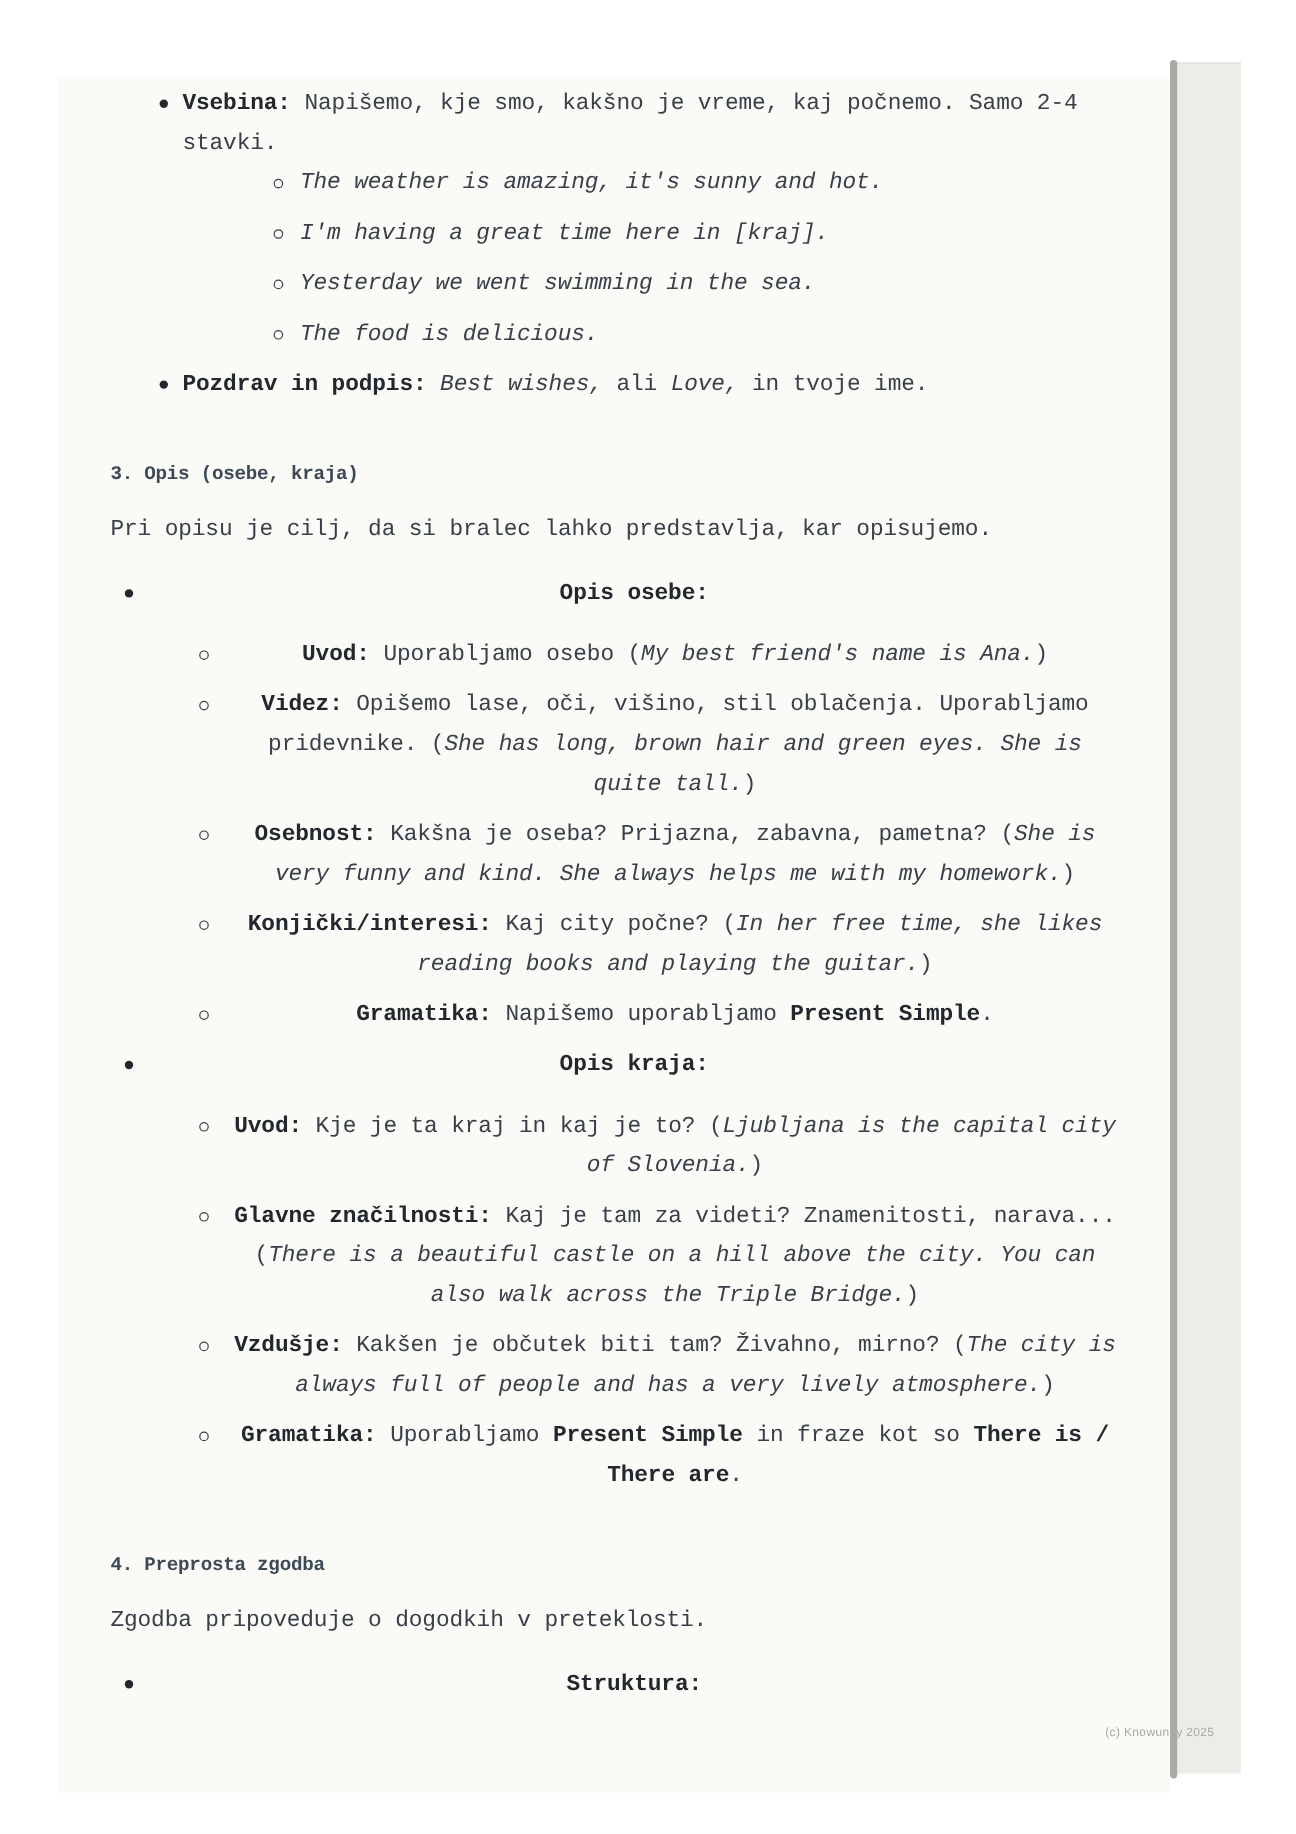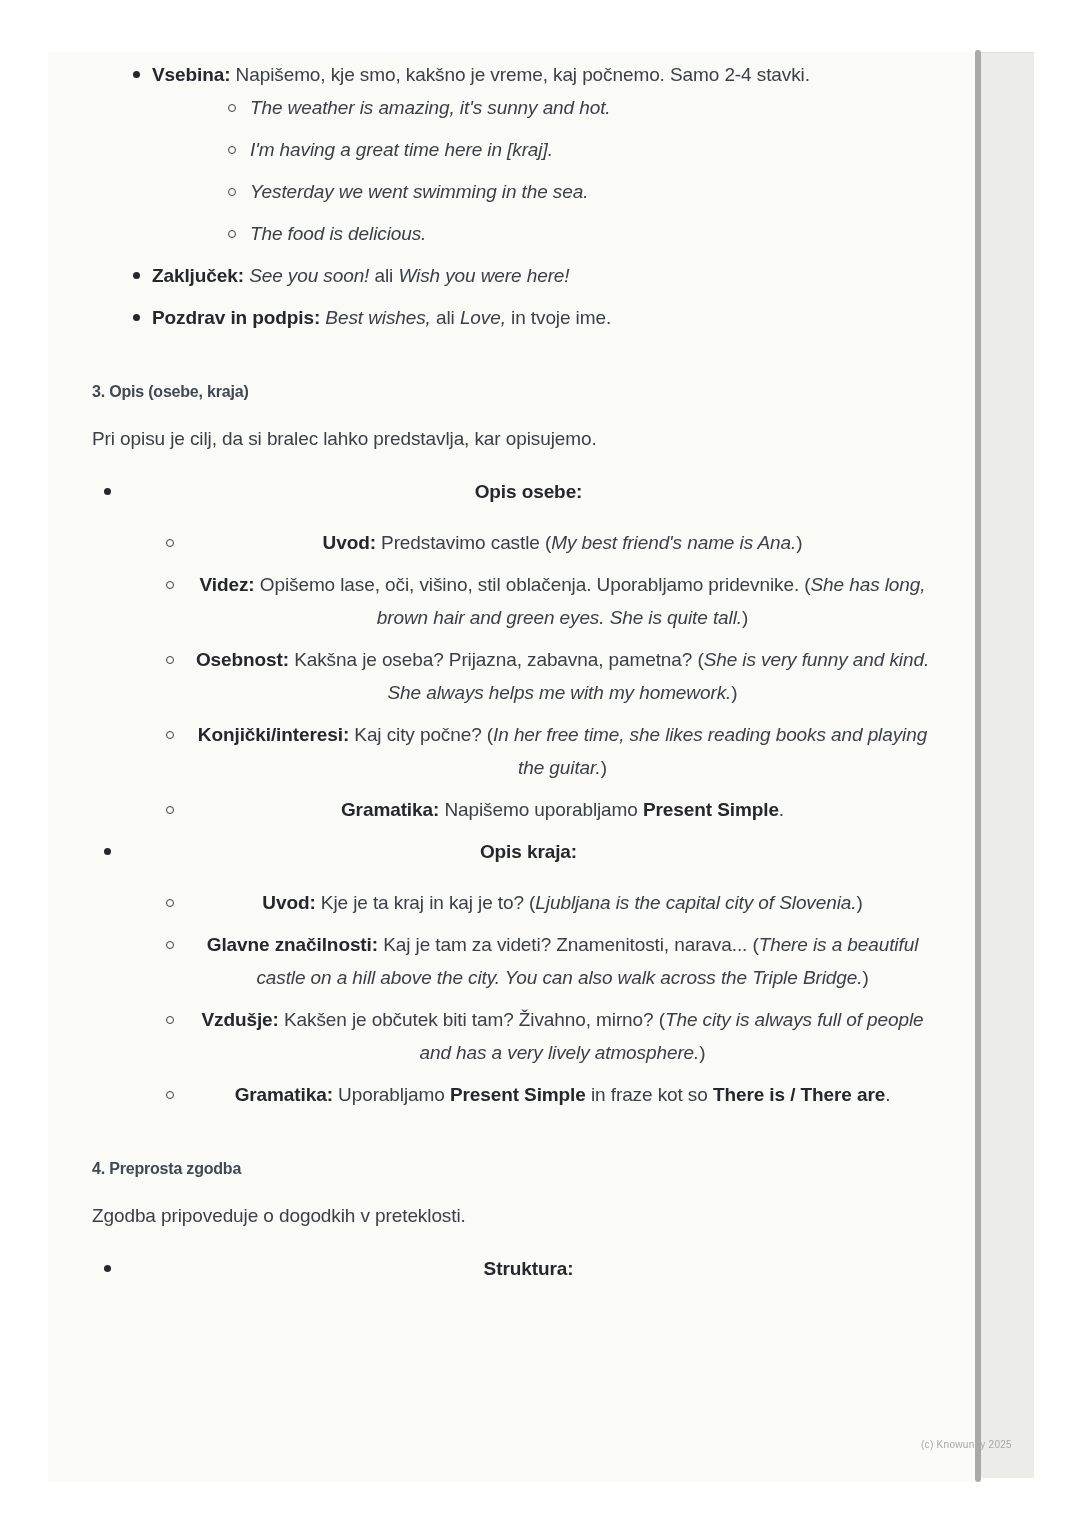--- a/index.html
+++ b/index.html
@@ -13,24 +13,25 @@
     --watermark:#a8a8a4;
   }
   *{margin:0;padding:0;box-sizing:border-box;}
   html,body{width:1080px;height:1528px;overflow:hidden;}
   body{
     background:var(--outer-bg);
     font-family:"Liberation Sans","DejaVu Sans",sans-serif;
     position:relative;
   }
   .page{
-    position:absolute;left:48px;top:52px;width:927px;height:1430px;
+    position:absolute;left:48px;top:64px;width:927px;height:1430px;
     background:var(--page-bg);
     overflow:hidden;
     z-index:1;
+    font-family:Liberation Mono, monospace;
   }
   .doc-content{
     padding:6px 40px 0 44px;
     color:var(--body);
     font-size:19px;
     line-height:33px;
     letter-spacing:-0.1px;
   }
   h2.section-heading{
     font-size:16px;
@@ -87,28 +88,27 @@
 
 <div class="page">
   <div class="doc-content" id="doc-content">
       <div class="doc-list">
         <div class="li lvl2 is-dot"><span class="marker dot"></span><span><strong class="run-b">Vsebina:</strong><span class="run-r"> Napišemo, kje smo, kakšno je vreme, kaj počnemo. Samo 2-4 stavki.</span></span><div class="doc-list nested tight">
             <div class="li lvl3 is-ring"><span class="marker ring"></span><span><em class="run-i">The weather is amazing, it's sunny and hot.</em></span></div>
             <div class="li lvl3 is-ring"><span class="marker ring"></span><span><em class="run-i">I'm having a great time here in [kraj].</em></span></div>
             <div class="li lvl3 is-ring"><span class="marker ring"></span><span><em class="run-i">Yesterday we went swimming in the sea.</em></span></div>
             <div class="li lvl3 is-ring"><span class="marker ring"></span><span><em class="run-i">The food is delicious.</em></span></div>
           </div></div>
-        <div class="li lvl2 is-dot"><span class="marker dot"></span><span><strong class="run-b">Zaključek:</strong><span class="run-r"> </span><em class="run-i">See you soon!</em><span class="run-r"> ali </span><em class="run-i">Wish you were here!</em></span></div>
         <div class="li lvl2 is-dot"><span class="marker dot"></span><span><strong class="run-b">Pozdrav in podpis:</strong><span class="run-r"> </span><em class="run-i">Best wishes,</em><span class="run-r"> ali </span><em class="run-i">Love,</em><span class="run-r"> in tvoje ime.</span></span></div>
       </div>
       <h2 class="section-heading">3. Opis (osebe, kraja)</h2>
       <p class="paragraph">Pri opisu je cilj, da si bralec lahko predstavlja, kar opisujemo.</p>
       <div class="doc-list">
         <div class="li lvl1 is-dot"><span class="marker dot"></span><span><strong class="run-b">Opis osebe:</strong></span><div class="doc-list nested">
-            <div class="li lvl2 is-ring"><span class="marker ring"></span><span><strong class="run-b">Uvod:</strong><span class="run-r"> Predstavimo castle (</span><em class="run-i">My best friend's name is Ana.</em><span class="run-r">)</span></span></div>
+            <div class="li lvl2 is-ring"><span class="marker ring"></span><span><strong class="run-b">Uvod:</strong><span class="run-r"> Uporabljamo osebo (</span><em class="run-i">My best friend's name is Ana.</em><span class="run-r">)</span></span></div>
             <div class="li lvl2 is-ring"><span class="marker ring"></span><span><strong class="run-b">Videz:</strong><span class="run-r"> Opišemo lase, oči, višino, stil oblačenja. Uporabljamo pridevnike. (</span><em class="run-i">She has long, brown hair and green eyes. She is quite tall.</em><span class="run-r">)</span></span></div>
             <div class="li lvl2 is-ring"><span class="marker ring"></span><span><strong class="run-b">Osebnost:</strong><span class="run-r"> Kakšna je oseba? Prijazna, zabavna, pametna? (</span><em class="run-i">She is very funny and kind. She always helps me with my homework.</em><span class="run-r">)</span></span></div>
             <div class="li lvl2 is-ring"><span class="marker ring"></span><span><strong class="run-b">Konjički/interesi:</strong><span class="run-r"> Kaj city počne? (</span><em class="run-i">In her free time, she likes reading books and playing the guitar.</em><span class="run-r">)</span></span></div>
             <div class="li lvl2 is-ring"><span class="marker ring"></span><span><strong class="run-b">Gramatika:</strong><span class="run-r"> Napišemo uporabljamo </span><strong class="run-b">Present Simple</strong><span class="run-r">.</span></span></div>
           </div></div>
         <div class="li lvl1 is-dot"><span class="marker dot"></span><span><strong class="run-b">Opis kraja:</strong></span><div class="doc-list nested">
             <div class="li lvl2 is-ring"><span class="marker ring"></span><span><strong class="run-b">Uvod:</strong><span class="run-r"> Kje je ta kraj in kaj je to? (</span><em class="run-i">Ljubljana is the capital city of Slovenia.</em><span class="run-r">)</span></span></div>
             <div class="li lvl2 is-ring"><span class="marker ring"></span><span><strong class="run-b">Glavne značilnosti:</strong><span class="run-r"> Kaj je tam za videti? Znamenitosti, narava... (</span><em class="run-i">There is a beautiful castle on a hill above the city. You can also walk across the Triple Bridge.</em><span class="run-r">)</span></span></div>
             <div class="li lvl2 is-ring"><span class="marker ring"></span><span><strong class="run-b">Vzdušje:</strong><span class="run-r"> Kakšen je občutek biti tam? Živahno, mirno? (</span><em class="run-i">The city is always full of people and has a very lively atmosphere.</em><span class="run-r">)</span></span></div>
             <div class="li lvl2 is-ring"><span class="marker ring"></span><span><strong class="run-b">Gramatika:</strong><span class="run-r"> Uporabljamo </span><strong class="run-b">Present Simple</strong><span class="run-r"> in fraze kot so </span><strong class="run-b">There is / There are</strong><span class="run-r">.</span></span></div>

